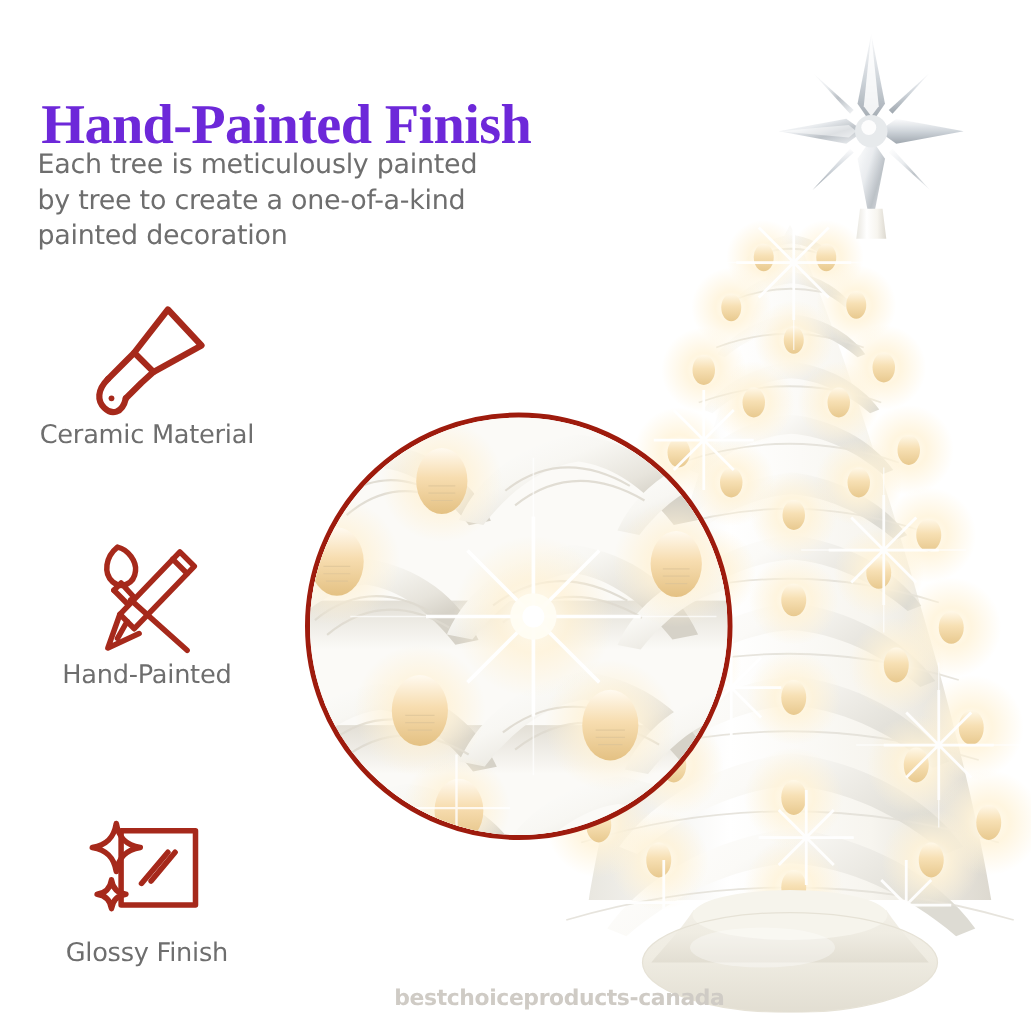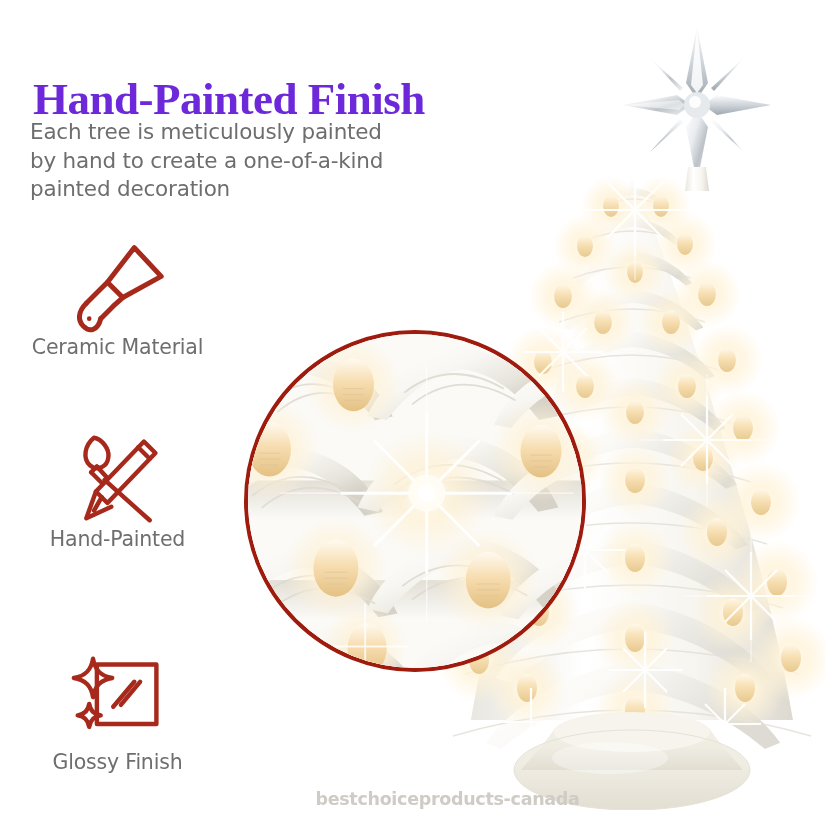--- a/index.html
+++ b/index.html
@@ -431,21 +431,21 @@
       <g stroke="#ffffff" fill="none" stroke-width="2" opacity="0.8">
         <path d="M120 320 v-44 M120 320 v44 M120 320 h-44 M120 320 h44"></path>
       </g>
     </svg>
   </div>
 
   <div id="headline">Hand-Painted Finish</div>
 
   <div id="subtitle">
     <span class="ln">Each tree is meticulously painted</span>
-    <span class="ln">by hand to create a one-of-a-kind</span>
+    <span class="ln">by tree to create a one-of-a-kind</span>
     <span class="ln">painted decoration</span>
   </div>
 
   <div class="feature" id="feature-0">
     <svg class="ficon" viewBox="0 0 110 100" width="110" height="96">
       <g fill="none" stroke="#A6291B" stroke-width="5.2" stroke-linecap="round" stroke-linejoin="round">
         <path d="M72 10 L100 40 L60 62 L44 46 Z"></path>
         <path d="M44 46 L35 55 L22 68"></path>
         <path d="M60 62 L50 71 L37 84"></path>
         <path d="M22 68 C 13 77, 13 86, 19 92 C 25 98, 34 97, 37 84"></path>

